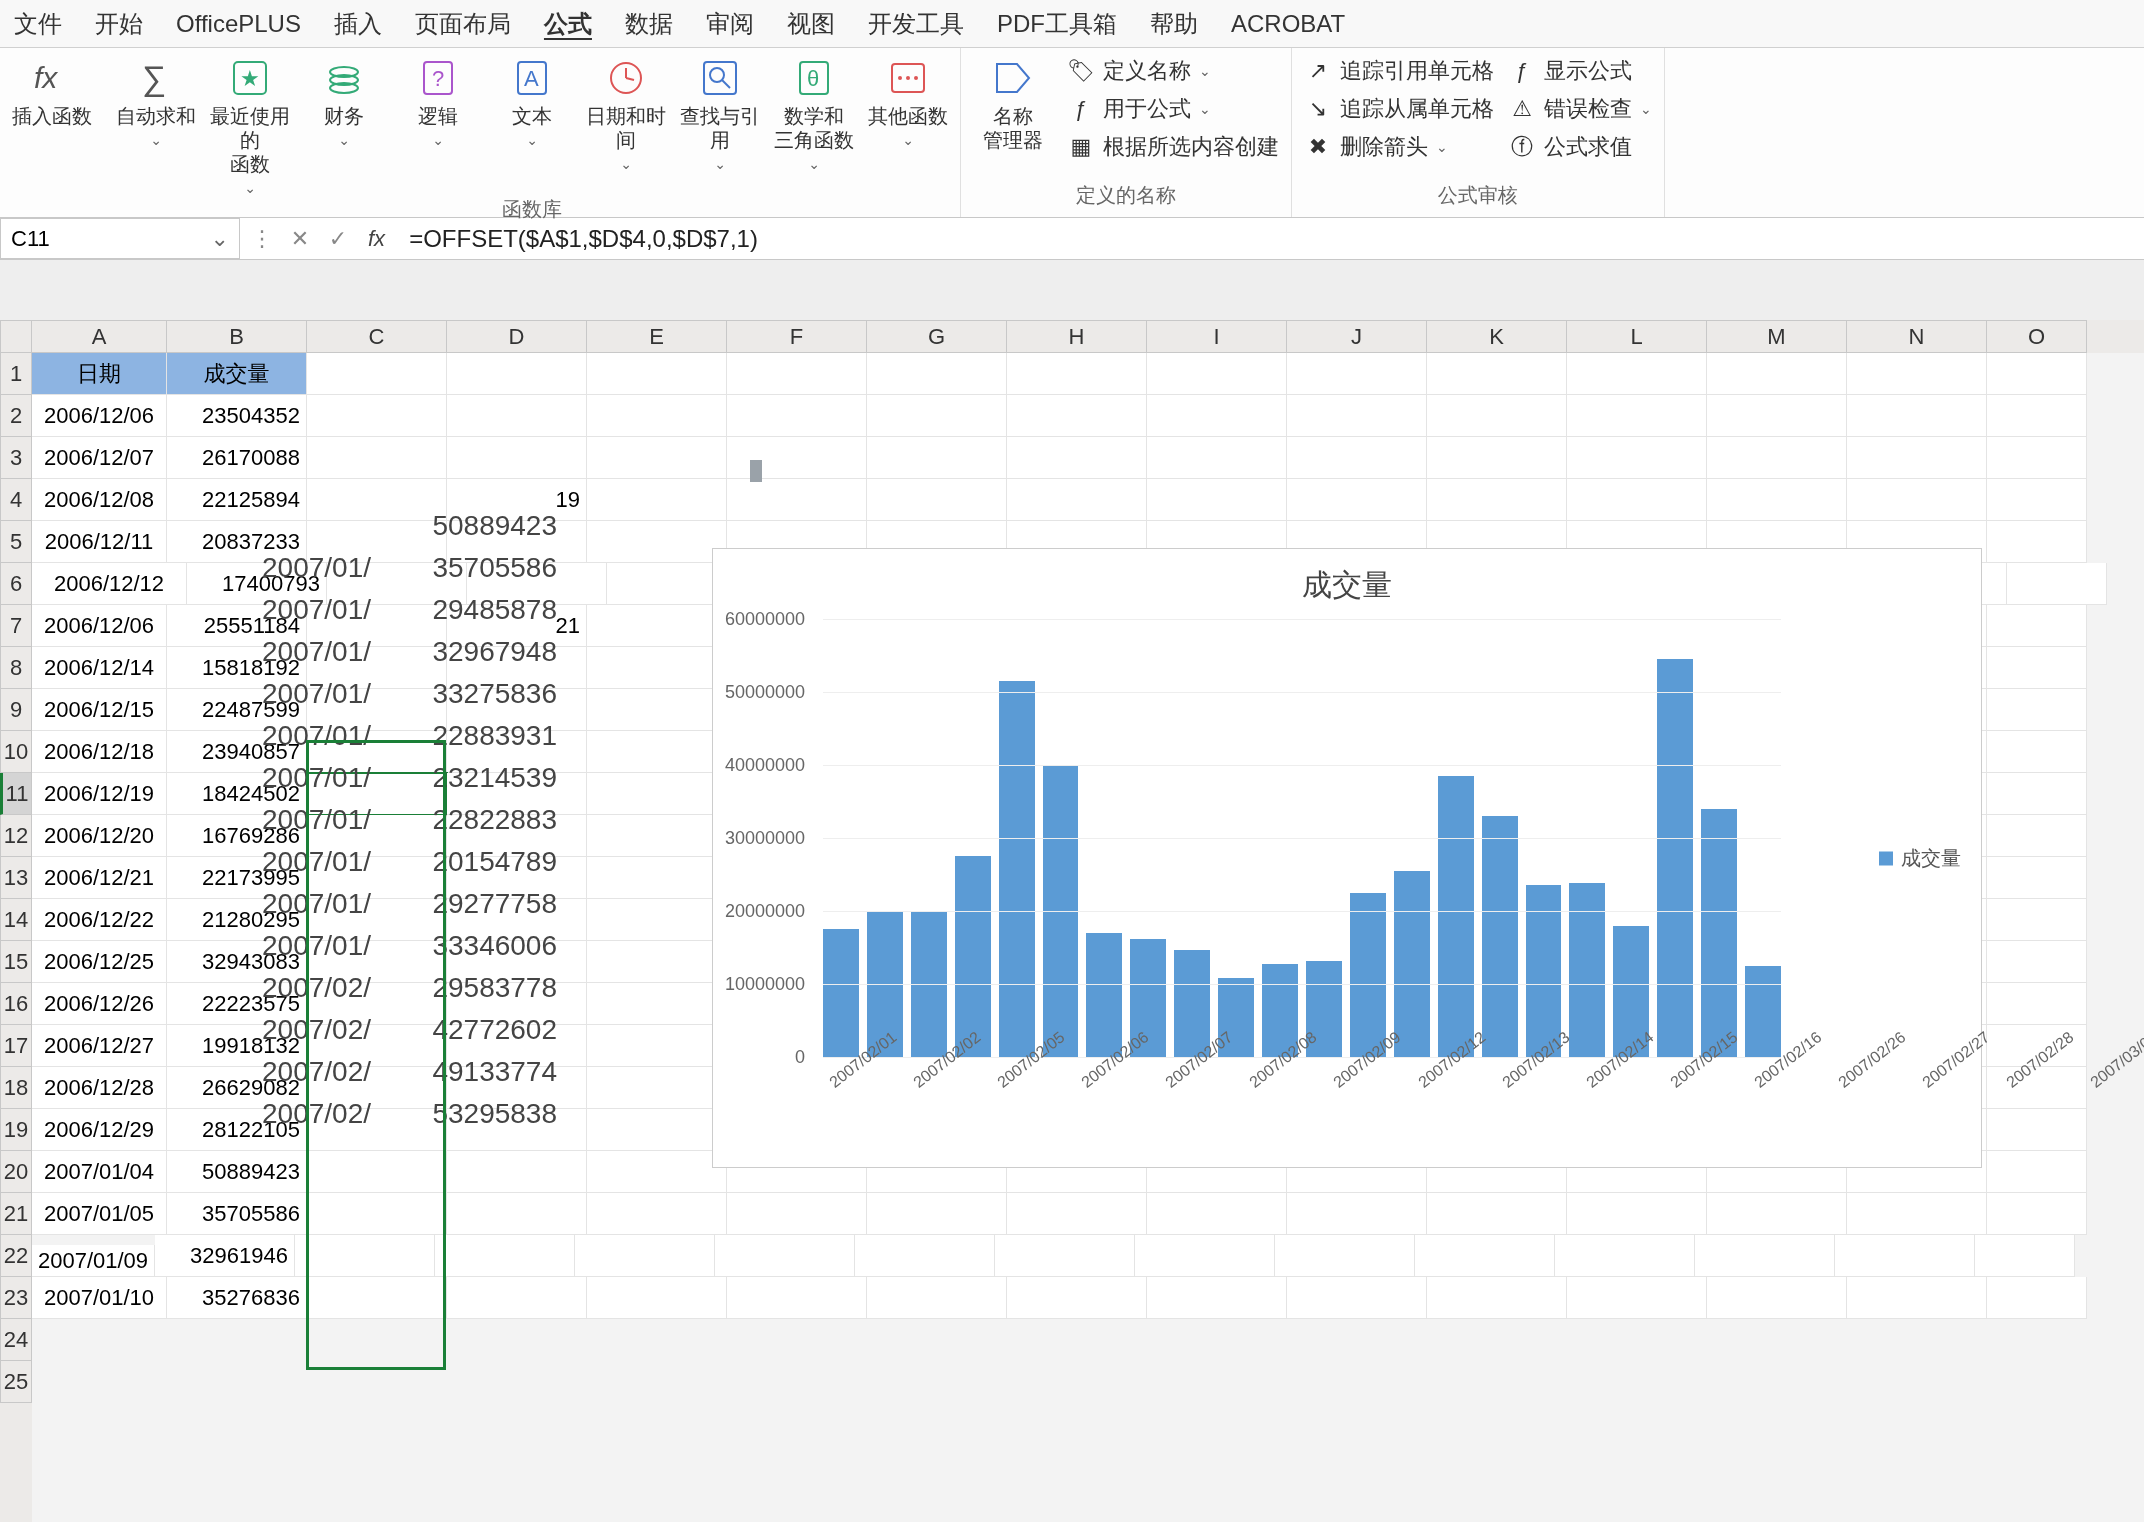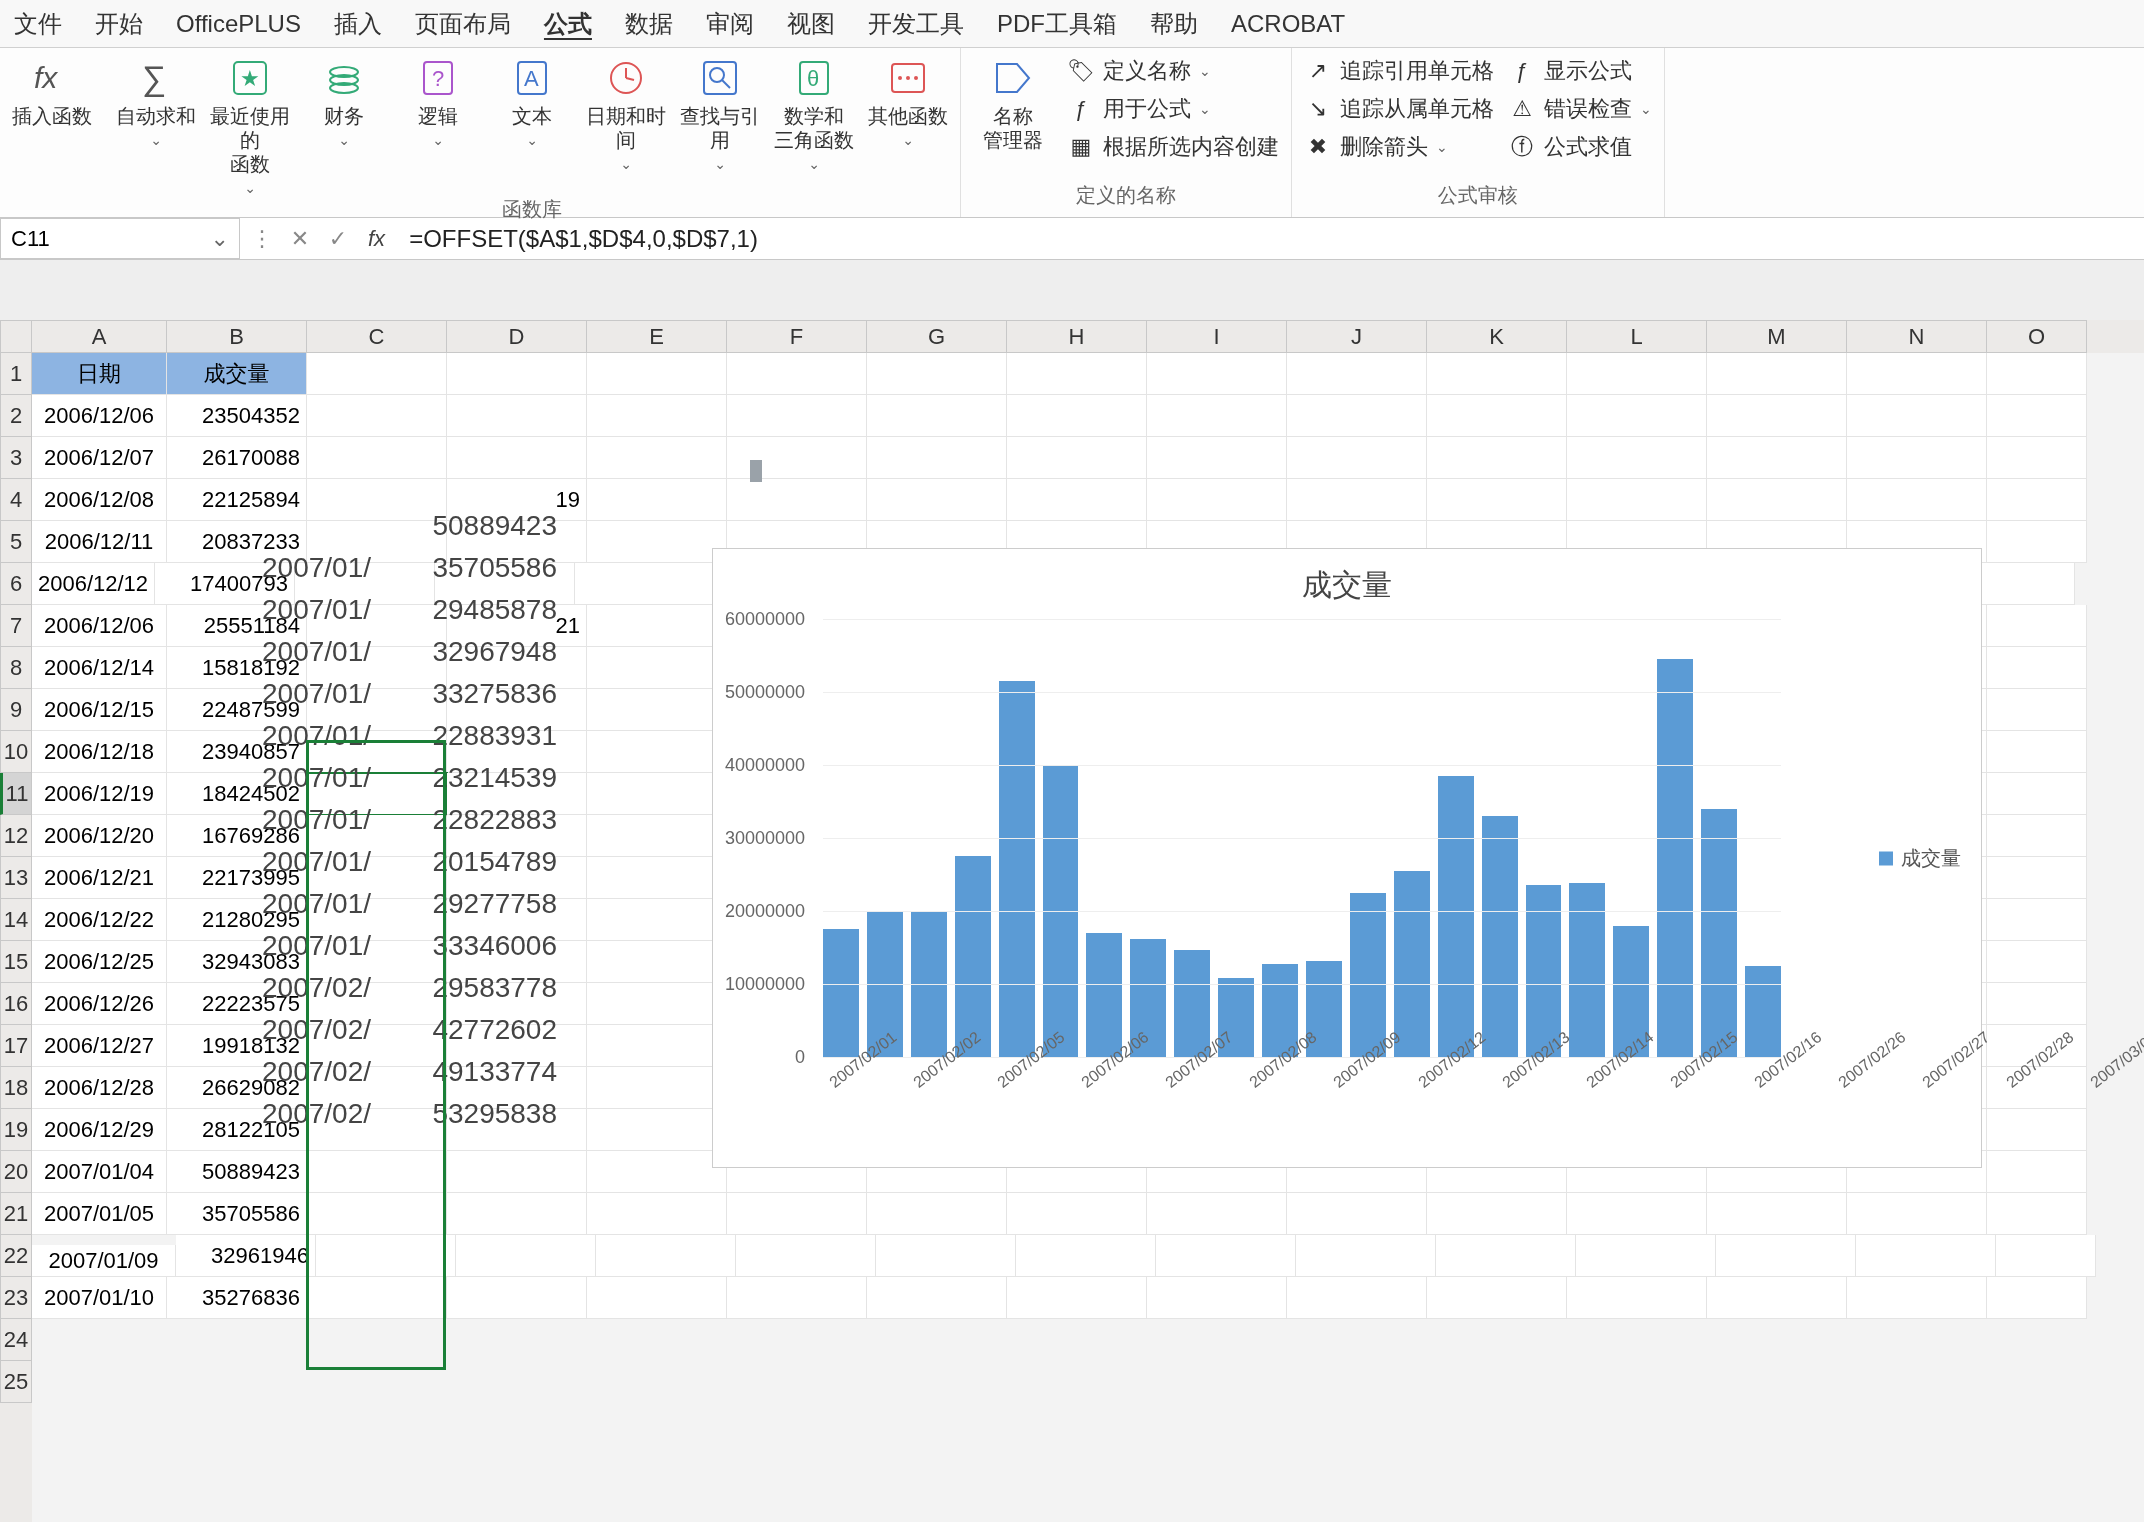--- a/index.html
+++ b/index.html
@@ -439,21 +439,21 @@
           <div class="cell col-H" style="width: 140px;"></div>
           <div class="cell col-I" style="width: 140px;"></div>
           <div class="cell col-J" style="width: 140px;"></div>
           <div class="cell col-K" style="width: 140px;"></div>
           <div class="cell col-L" style="width: 140px;"></div>
           <div class="cell col-M" style="width: 140px;"></div>
           <div class="cell col-N" style="width: 140px;"></div>
           <div class="cell col-O" style="width: 100px;"></div>
         </div>
         <div class="row">
-          <div class="cell col-A center" style="width: 123px;">2006/12/12</div>
+          <div class="cell col-A center" style="width: 155px;">2006/12/12</div>
           <div class="cell col-B right" style="width: 140px;">17400793</div>
           <div class="cell col-C" style="width: 140px;"></div>
           <div class="cell col-D" style="width: 140px;"></div>
           <div class="cell col-E" style="width: 140px;"></div>
           <div class="cell col-F" style="width: 140px;"></div>
           <div class="cell col-G" style="width: 140px;"></div>
           <div class="cell col-H" style="width: 140px;"></div>
           <div class="cell col-I" style="width: 140px;"></div>
           <div class="cell col-J" style="width: 140px;"></div>
           <div class="cell col-K" style="width: 140px;"></div>
@@ -711,21 +711,21 @@
           <div class="cell col-H" style="width: 140px;"></div>
           <div class="cell col-I" style="width: 140px;"></div>
           <div class="cell col-J" style="width: 140px;"></div>
           <div class="cell col-K" style="width: 140px;"></div>
           <div class="cell col-L" style="width: 140px;"></div>
           <div class="cell col-M" style="width: 140px;"></div>
           <div class="cell col-N" style="width: 140px;"></div>
           <div class="cell col-O" style="width: 100px;"></div>
         </div>
         <div class="row">
-          <div class="cell col-A center" style="width: 144px; margin-top: 10px;">2007/01/09</div>
+          <div class="cell col-A center" style="width: 123px; margin-top: 10px;">2007/01/09</div>
           <div class="cell col-B right" style="width: 140px;">32961946</div>
           <div class="cell col-C" style="width: 140px;"></div>
           <div class="cell col-D" style="width: 140px;"></div>
           <div class="cell col-E" style="width: 140px;"></div>
           <div class="cell col-F" style="width: 140px;"></div>
           <div class="cell col-G" style="width: 140px;"></div>
           <div class="cell col-H" style="width: 140px;"></div>
           <div class="cell col-I" style="width: 140px;"></div>
           <div class="cell col-J" style="width: 140px;"></div>
           <div class="cell col-K" style="width: 140px;"></div>

